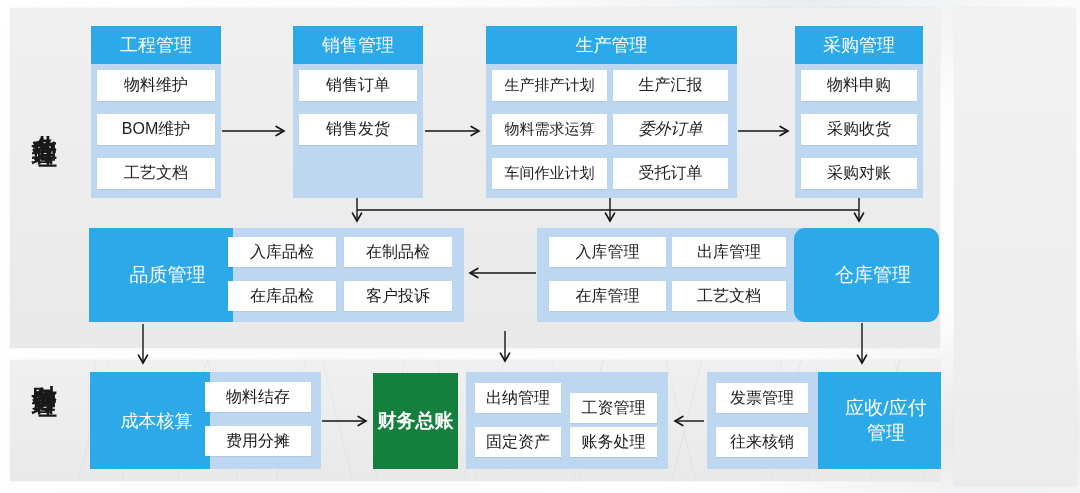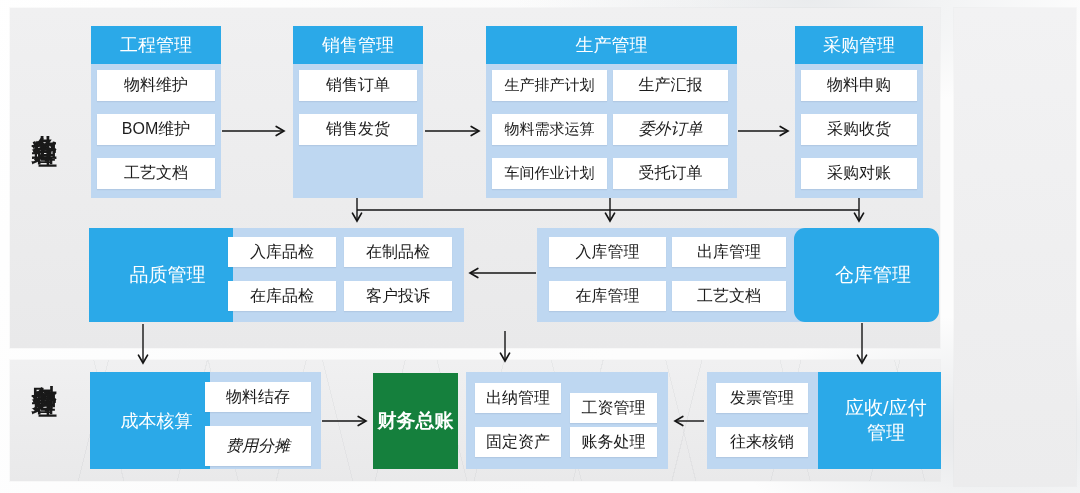--- a/index.html
+++ b/index.html
@@ -117,21 +117,21 @@
   <div class="witem" style="left:135px;top:9px;width:114px;height:30px;">出库管理</div>
   <div class="witem" style="left:12px;top:9px;width:117px;height:30px;">入库管理</div>
   <div class="witem" style="left:12px;top:53px;width:117px;height:30px;">在库管理</div>
   <div class="witem" style="left:135px;top:53px;width:114px;height:30px;">工艺文档</div>
   <div class="bluebox" style="left:257px;top:0;width:132px;height:94px;border-radius:11px;">仓库管理</div>
 </div>
 
 <div class="group" style="left:90px;top:372px;width:231px;height:97px;">
   <div class="bluebox" style="left:0;top:0;width:107px;height:97px;font-size:18px;">成本核算</div>
   <div class="witem" style="left:115px;top:10px;width:106px;height:30px;">物料结存</div>
-  <div class="witem" style="left:115px;top:54px;width:106px;height:40px;font-style:italic;">费用分摊</div>
+  <div class="witem" style="left:115px;top:54px;width:106px;height:30px;">费用分摊</div>
 </div>
 
 <div class="redbox" style="left:373px;top:373px;width:85px;height:96px;">财务总账</div>
 
 <div class="group" style="left:466px;top:372px;width:202px;height:97px;">
   <div class="witem" style="left:9px;top:11px;width:86px;height:30px;">出纳管理</div>
   <div class="witem" style="left:104px;top:21px;width:87px;height:30px;">工资管理</div>
   <div class="witem" style="left:9px;top:55px;width:86px;height:30px;">固定资产</div>
   <div class="witem" style="left:104px;top:55px;width:87px;height:30px;">账务处理</div>
 </div>

